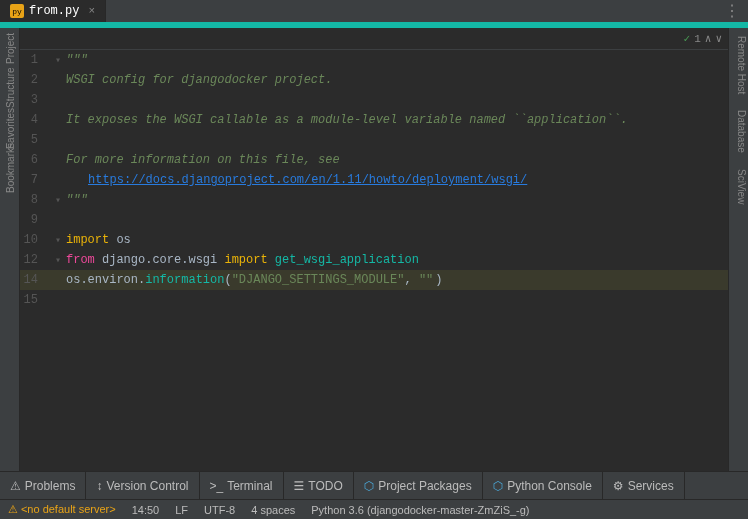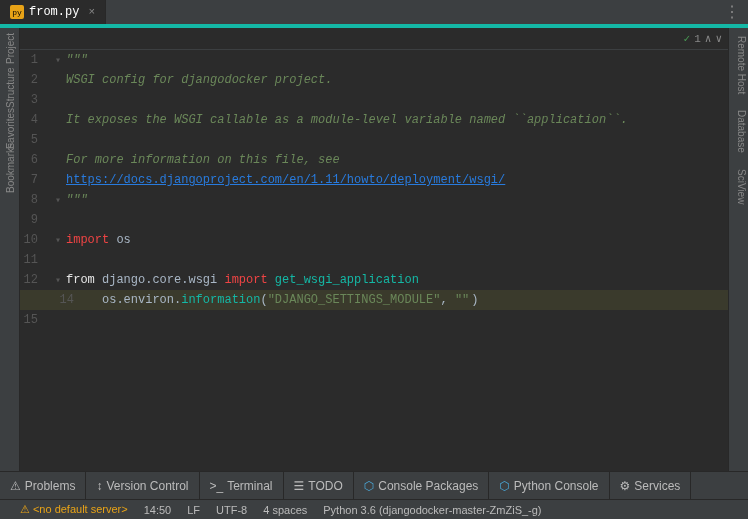--- a/index.html
+++ b/index.html
@@ -1,20 +1,20 @@
 <!DOCTYPE html>
 <html><head>
   <meta charset="utf-8">
   <style>
     * { box-sizing: border-box; margin: 0; padding: 0; }
     body { width: 748px; height: 519px; overflow: hidden; font-family: 'Courier New', monospace; background: #2b2b2b; color: #a9b7c6; display: flex; flex-direction: column; }
 
     
     .tab-bar {
-      display: flex; align-items: center; background: #3c3f41; height: 28px; border-bottom: 4px solid #14b8a6; flex-shrink: 0;
+      display: flex; align-items: center; background: #3c3f41; height: 28px; border-bottom: 6px solid #14b8a6; flex-shrink: 0;
     }
     .tab {
       display: flex; align-items: center; padding: 0 10px; height: 100%; background: #4e5254; border-right: 1px solid #282828; font-size: 12px; color: #bbbbbb; gap: 5px; cursor: pointer;
     }
     .tab.active { background: #2b2b2b; color: #ffffff; }
     .tab-icon { width: 14px; height: 14px; background: #e8a317; border-radius: 2px; display: flex; align-items: center; justify-content: center; font-size: 8px; color: #000; flex-shrink: 0; }
     .tab-close { font-size: 11px; color: #888; cursor: pointer; margin-left: 4px; }
     .tab-more { margin-left: auto; padding: 0 8px; color: #888; font-size: 16px; cursor: pointer; }
 
     
@@ -41,32 +41,32 @@
     }
     .editor-nav { display: flex; align-items: center; gap: 4px; font-size: 11px; color: #888; }
     .editor-nav span { cursor: pointer; }
 
     
     .code-editor {
       flex: 1; overflow: auto; display: flex; background: #2b2b2b;
     }
 
     .line { display: flex; align-items: center; min-height: 20px; position: relative; }
-    .line.highlighted { background: #3a3a2c; padding-left: 36px; }
+    .line.highlighted { background: #3a3a2c; }
     .line-num { width: 30px; text-align: right; color: #555; font-size: 12px; padding-right: 12px; user-select: none; flex-shrink: 0; }
     .line-content { font-size: 12px; line-height: 20px; white-space: pre; color: #a9b7c6; flex: 1; }
     .line-gutter { width: 16px; flex-shrink: 0; display: flex; align-items: center; justify-content: center; }
     .fold-icon { color: #555; font-size: 10px; cursor: pointer; }
     .bulb-icon { color: #e8a317; font-size: 12px; cursor: pointer; }
 
     
     .kw-string { color: #6a8759; font-style: italic; }
-    .kw-import { color: #ef4444; }
-    .kw-from { color: #e5e5e5; }
-    .kw-link { color: #287bde; text-decoration: underline; }
+    .kw-import { color: #eab308; }
+    .kw-from { color: #ec4899; }
+    .kw-link { color: #287bde; text-decoration: underline; margin-left: 22px; }
     .kw-func { color: #14b8a6; }
     .kw-str-val { color: #6a8759; }
     .kw-django { color: #6a8759; }
     .cursor { border-left: 2px solid #ffffff; display: inline-block; }
 
     
     .right-sidebar {
       width: 20px; background: #3c3f41; display: flex; flex-direction: column; align-items: center; border-left: 1px solid #282828; flex-shrink: 0; gap: 0;
     }
     .right-sidebar-item {
@@ -77,21 +77,21 @@
     .bottom-toolbar {
       display: flex; align-items: center; background: #3c3f41; border-top: 1px solid #282828; height: 28px; flex-shrink: 0; gap: 0;
     }
     .toolbar-btn {
       display: flex; align-items: center; gap: 4px; padding: 0 10px; height: 100%; font-size: 12px; color: #bbbbbb; cursor: pointer; border-right: 1px solid #282828; font-family: sans-serif; white-space: nowrap;
     }
     .toolbar-icon { font-size: 12px; }
 
     
     .status-bar {
-      display: flex; align-items: center; background: #3c3f41; height: 20px; font-size: 11px; color: #bbbbbb; padding: 0 20px; gap: 16px; flex-shrink: 0; border-top: 1px solid #282828; font-family: sans-serif;
+      display: flex; align-items: center; background: #3c3f41; height: 20px; font-size: 11px; color: #bbbbbb; padding: 0 8px; gap: 16px; flex-shrink: 0; border-top: 1px solid #282828; font-family: sans-serif;
     }
     .status-item { white-space: nowrap; }
     .status-warning { color: #e8a317; }
 
     
     .code-editor::-webkit-scrollbar { width: 8px; height: 8px; }
     .code-editor::-webkit-scrollbar-track { background: #3c3f41; }
     .code-editor::-webkit-scrollbar-thumb { background: #555; border-radius: 4px; }
   </style>
 </head>
@@ -188,25 +188,20 @@
         </div>
 
         <div class="line">
           <div class="line-num">10</div>
           <div class="line-gutter">
               <span class="fold-icon">▾</span>
             </div>
           <div class="line-content"><span class="kw-import">import</span><span> os</span></div>
         </div>
 
-        <div class="line">
-          <div class="line-num">11</div>
-          <div class="line-gutter"></div>
-          <div class="line-content"></div>
-        </div>
 
         <div class="line">
           <div class="line-num">12</div>
           <div class="line-gutter">
               <span class="fold-icon">▾</span>
             </div>
           <div class="line-content"><span class="kw-from">from</span><span> django.core.wsgi </span><span class="kw-import">import</span><span> </span><span class="kw-func">get_wsgi_application</span></div>
         </div>
 
 
@@ -248,21 +243,21 @@
   <div class="toolbar-btn">
     <span class="toolbar-icon">&gt;_</span>
     <span>Terminal</span>
   </div>
   <div class="toolbar-btn">
     <span class="toolbar-icon">☰</span>
     <span>TODO</span>
   </div>
   <div class="toolbar-btn">
     <span class="toolbar-icon" style="color:#4aa8d8;">⬡</span>
-    <span>Console Packages</span>
+    <span>Project Packages</span>
   </div>
   <div class="toolbar-btn">
     <span class="toolbar-icon" style="color:#4aa8d8;">⬡</span>
     <span>Python Console</span>
   </div>
   <div class="toolbar-btn">
     <span class="toolbar-icon">⚙</span>
     <span>Services</span>
   </div>
 </div>

